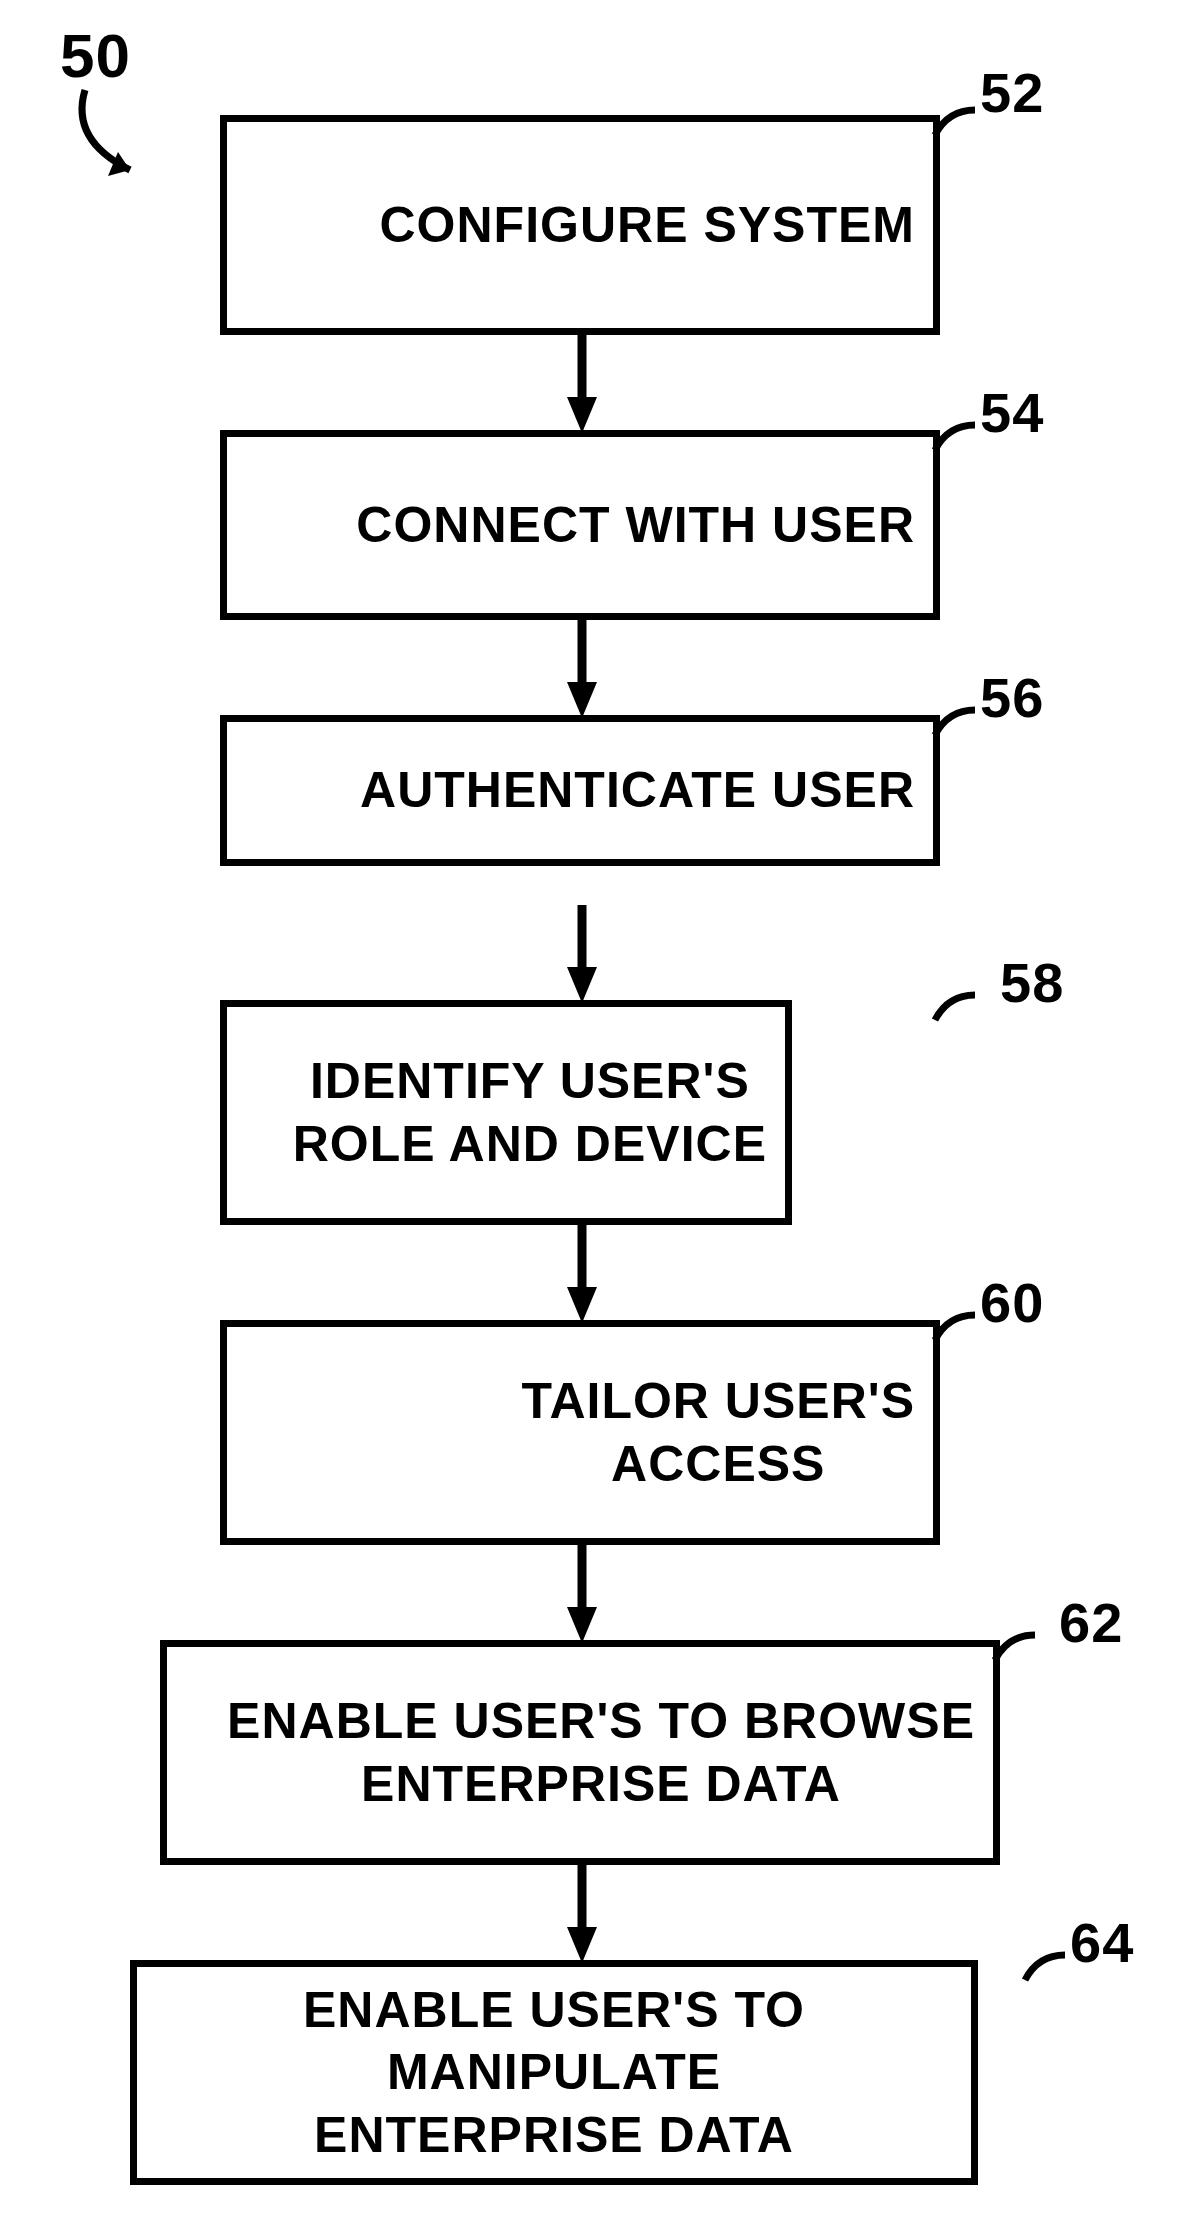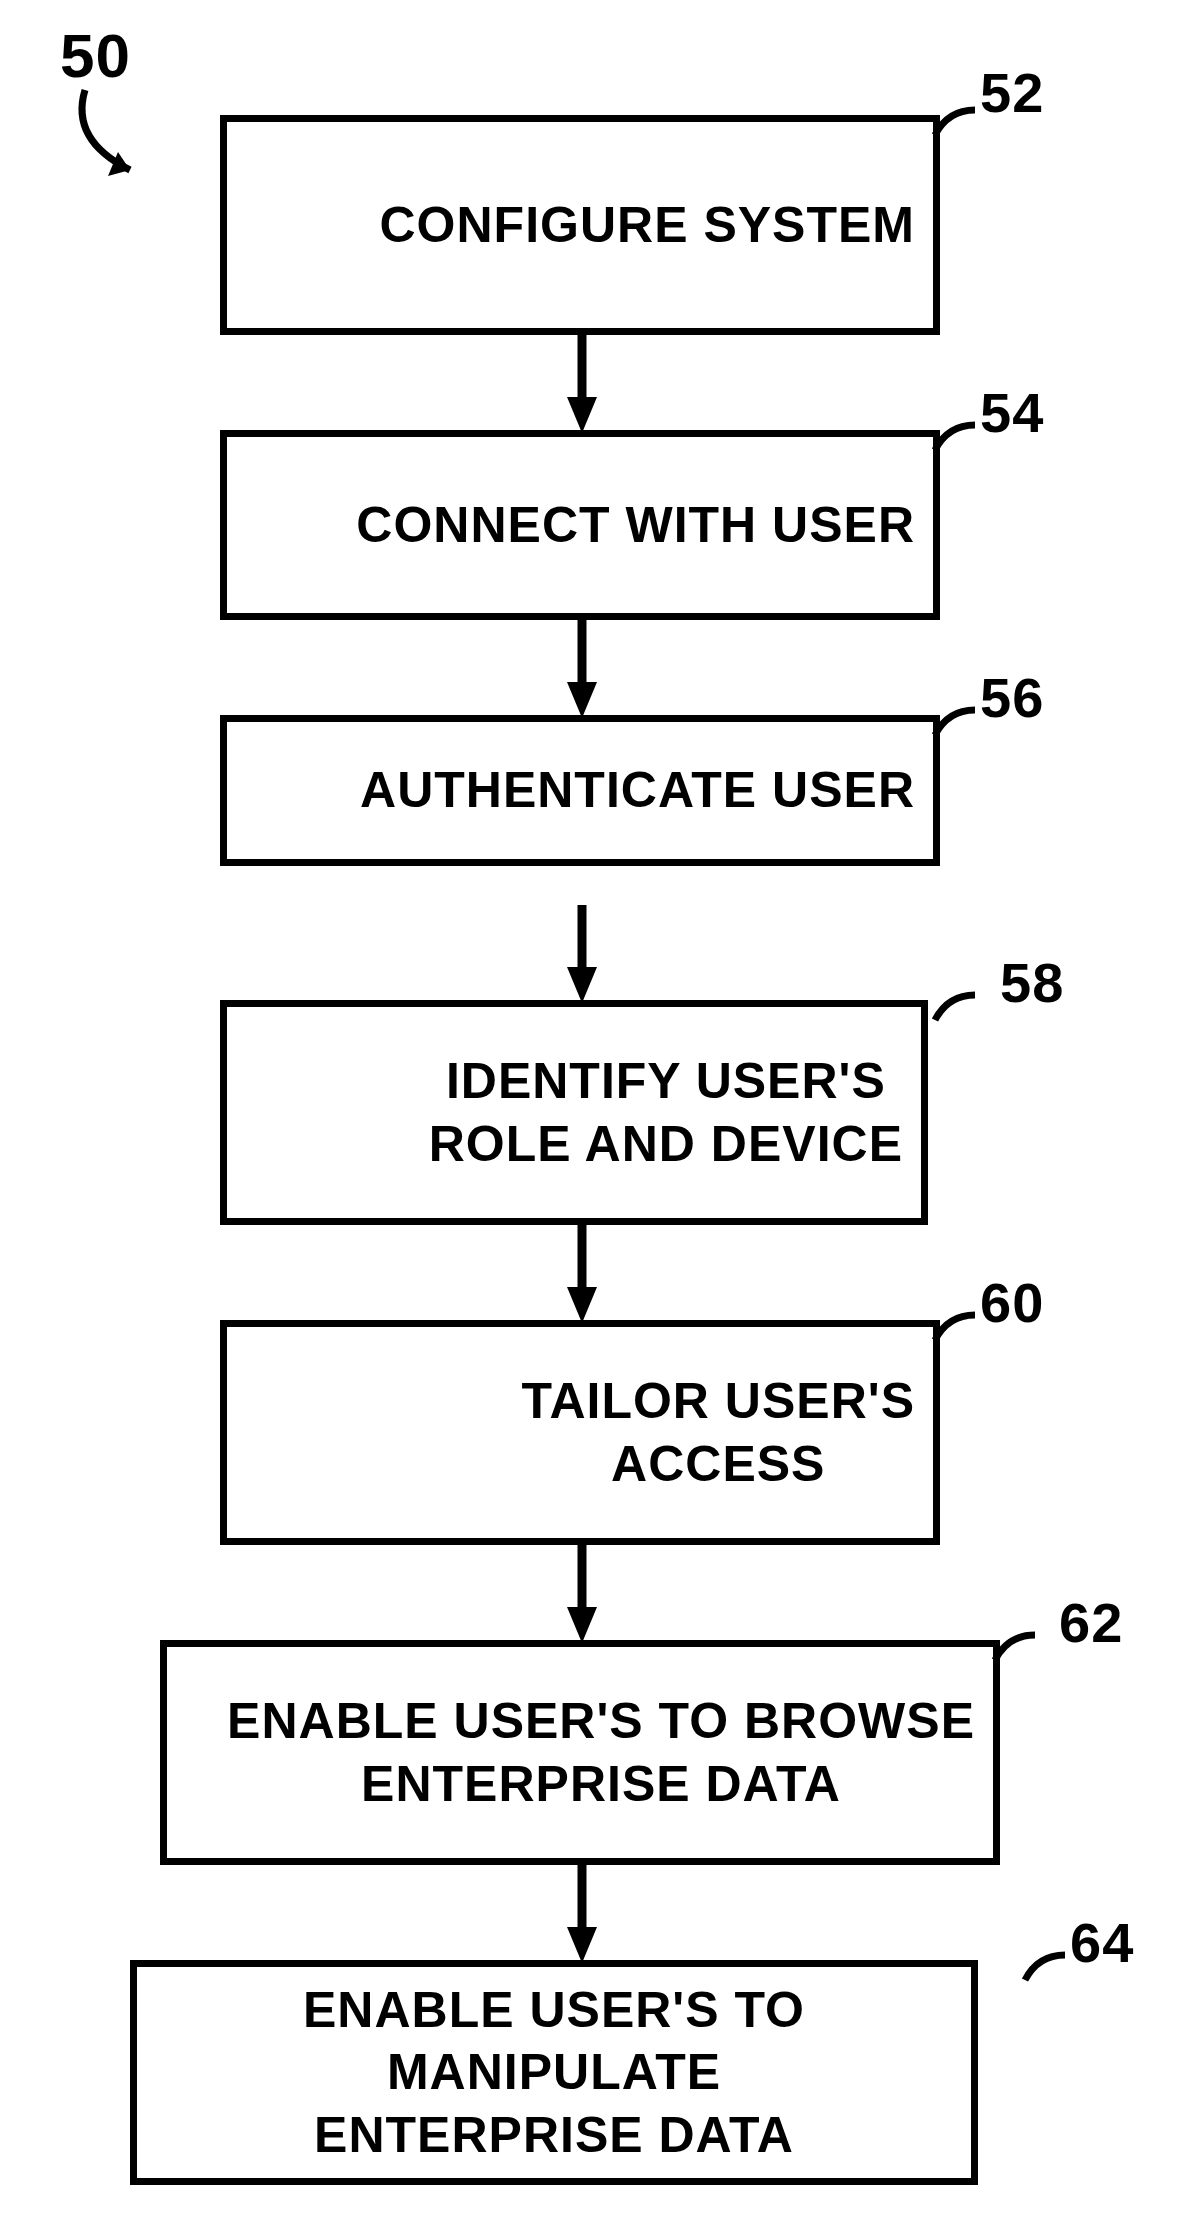--- a/index.html
+++ b/index.html
@@ -100,21 +100,21 @@
   <div class="ref-label" style="left:980px; top:665px;">56</div>
   <svg class="lead-svg" style="left:930px; top:705px;" width="60" height="40">
     <path d="M5,30 Q18,5 45,5" fill="none" stroke="#000" stroke-width="7"></path>
   </svg>
 
   <svg class="arrow-svg" style="left:567px; top:905px;" width="30" height="100">
     <line x1="15" y1="0" x2="15" y2="70" stroke="#000" stroke-width="9"></line>
     <polygon points="15,98 0,62 30,62" fill="#000"></polygon>
   </svg>
 
-  <div class="box" style="left:220px; top:1000px; width:708px; height:225px;">
+  <div class="box" style="left:220px; top:1000px; width:572px; height:225px;">
     <div class="box-text">IDENTIFY USER'S
 ROLE AND DEVICE</div>
   </div>
   <div class="ref-label" style="left:980px; top:950px;margin-left:20px;">58</div>
   <svg class="lead-svg" style="left:930px; top:990px;" width="60" height="40">
     <path d="M5,30 Q18,5 45,5" fill="none" stroke="#000" stroke-width="7"></path>
   </svg>
 
   <svg class="arrow-svg" style="left:567px; top:1225px;" width="30" height="100">
     <line x1="15" y1="0" x2="15" y2="70" stroke="#000" stroke-width="9"></line>

